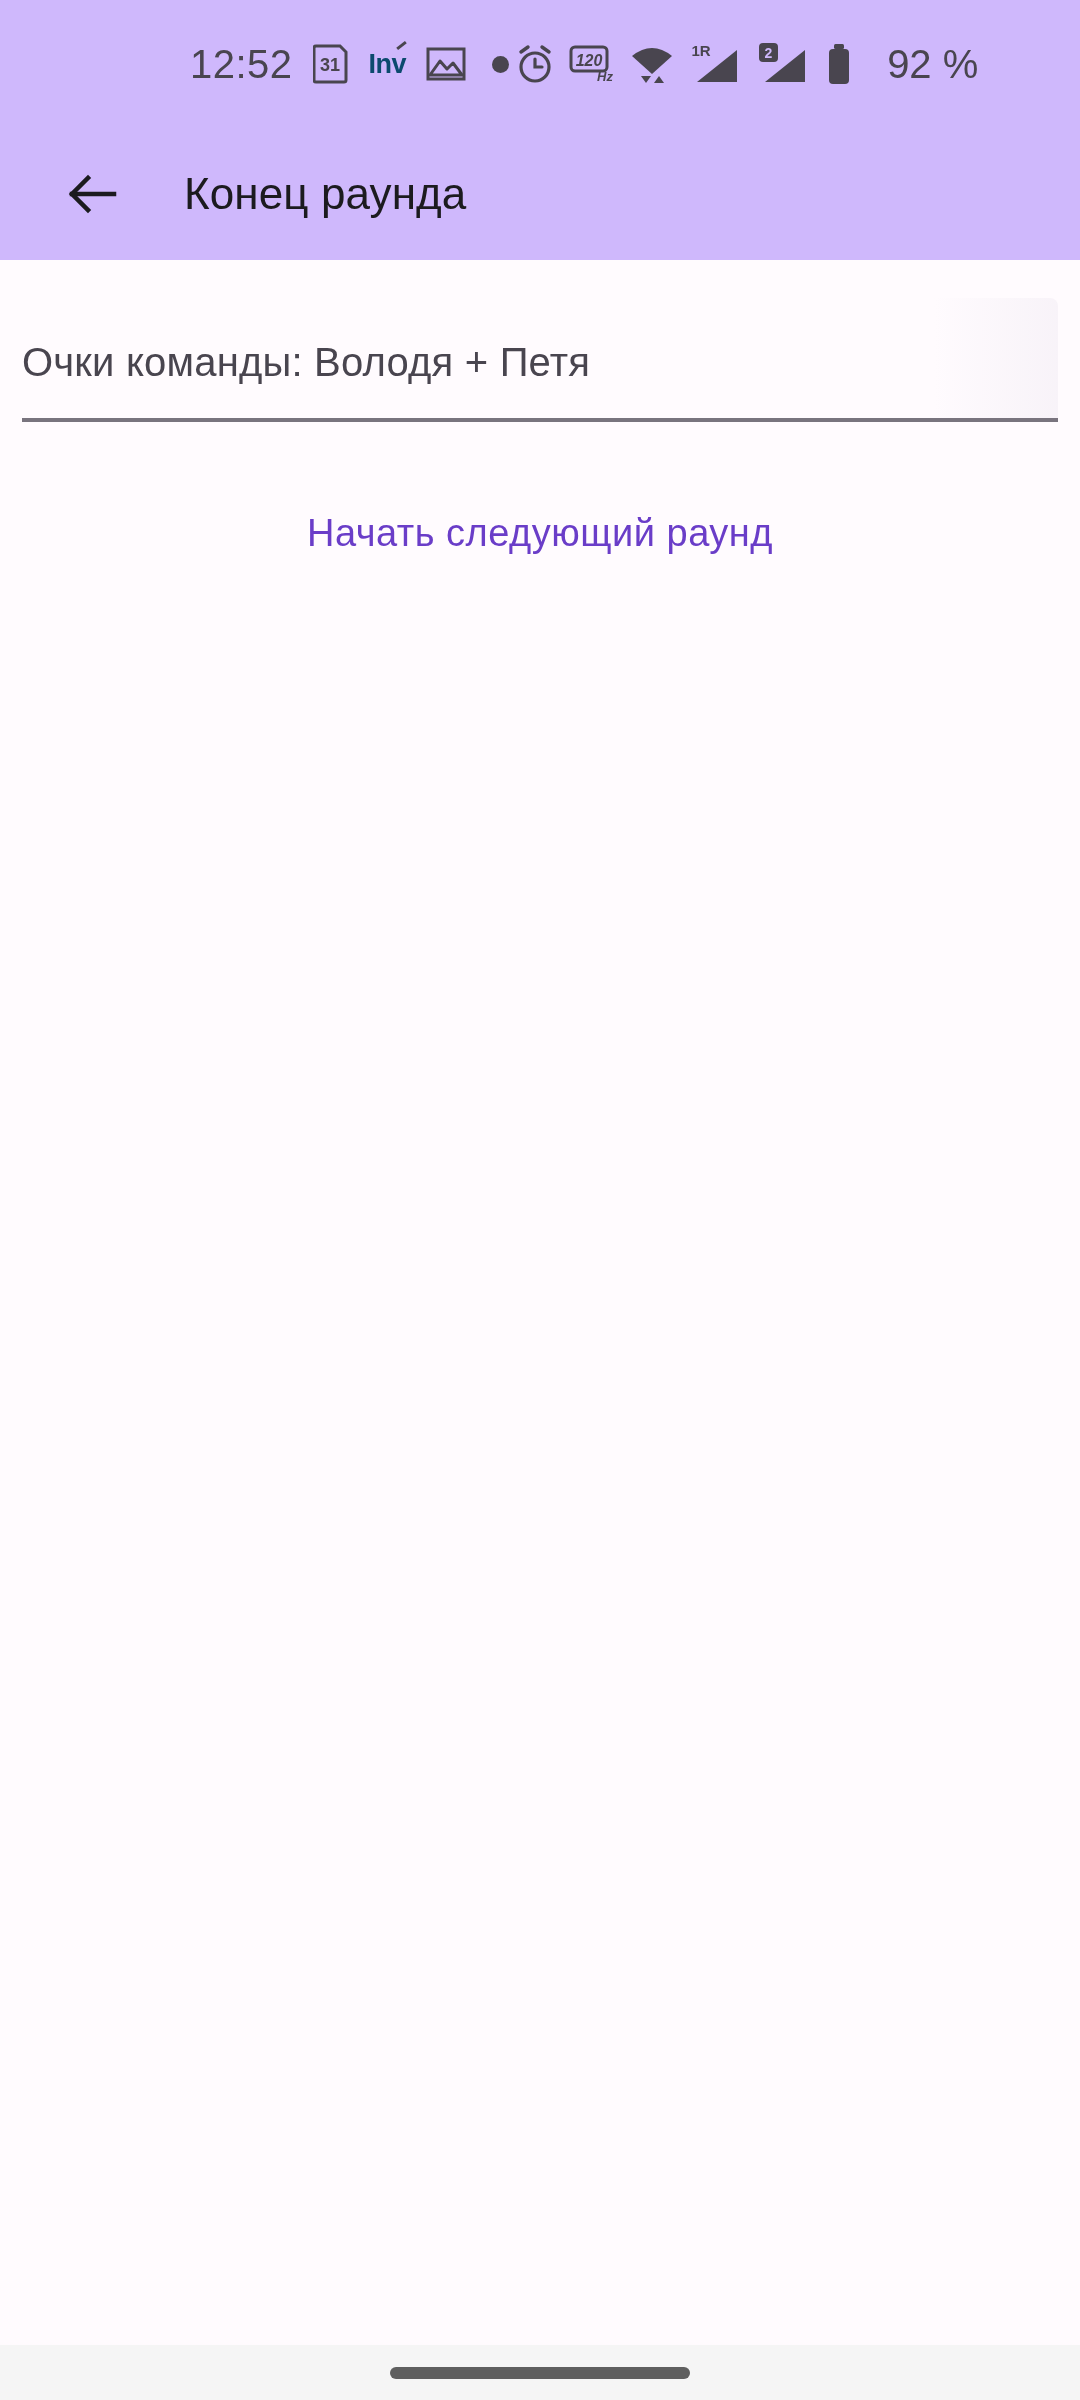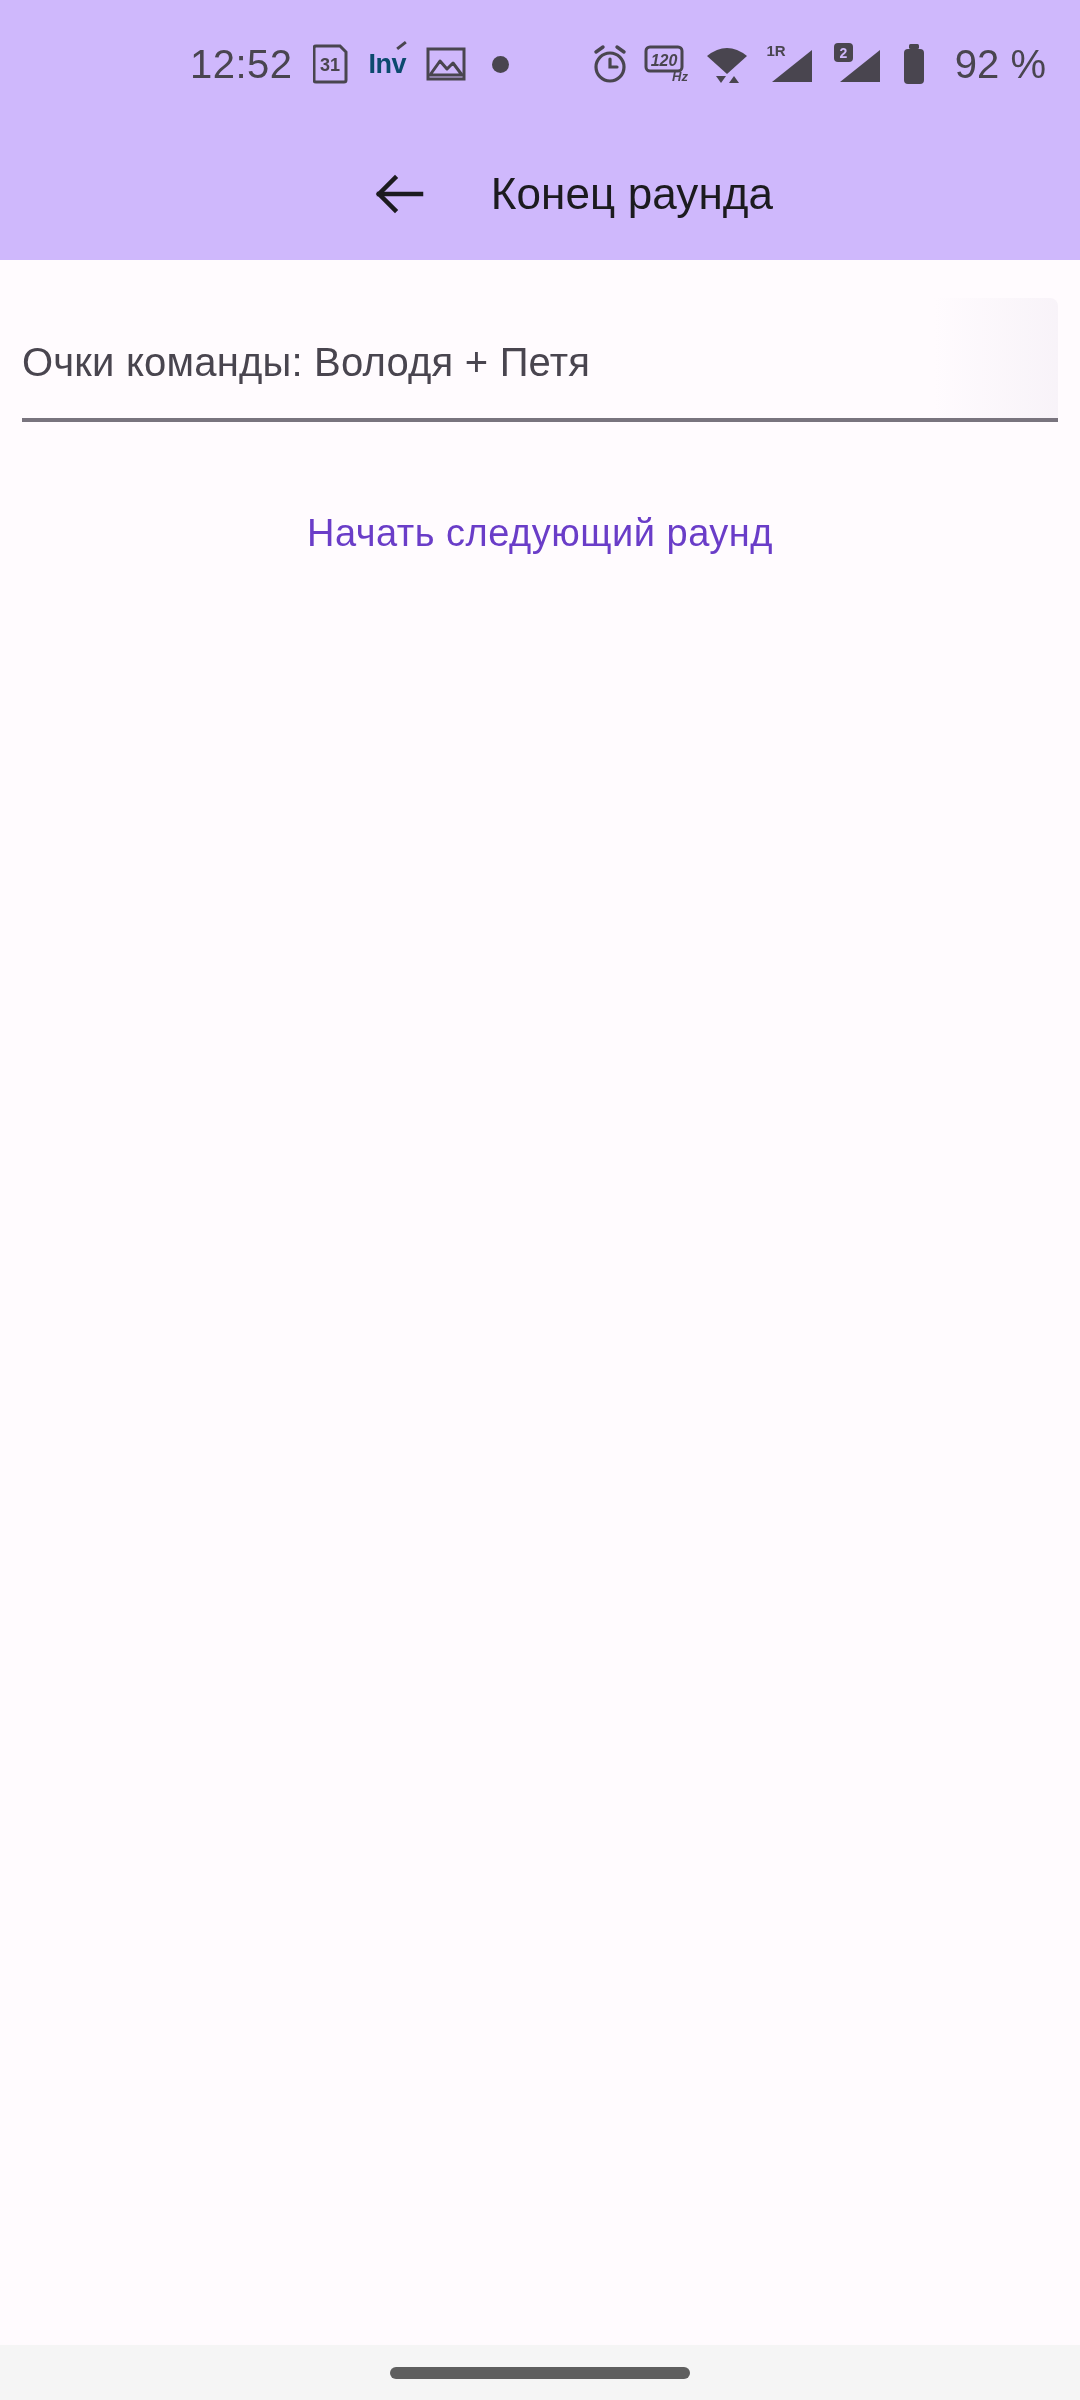--- a/index.html
+++ b/index.html
@@ -17,21 +17,20 @@
 
   
   .status-bar {
     position: absolute;
     top: 0; left: 0;
     width: 1080px;
     height: 128px;
     background: #CFB8FC;
     display: flex;
     align-items: center;
-    justify-content: space-between;
     padding: 0 34px 0 30px;
     box-sizing: border-box;
     color: #49454F;
   }
   .status-left {
     display: flex;
     align-items: center;
     gap: 20px;
     padding-left: 160px;
   }
@@ -45,21 +44,21 @@
     letter-spacing: 0.5px;
     color: #49454F;
     line-height: 1;
     white-space: nowrap;
   }
   .battery-pct {
     font-size: 40px;
     color: #49454F;
     line-height: 1;
     white-space: nowrap;
-    margin-left: 13px;
+    margin-left: 20px;
   }
   .ic {
     display: inline-flex;
     align-items: center;
     justify-content: center;
     line-height: 0;
   }
   .inv-logo {
     font-size: 27px;
     font-weight: bold;
@@ -91,21 +90,20 @@
   .app-bar {
     position: absolute;
     top: 128px; left: 0;
     width: 1080px;
     height: 132px;
     background: #CFB8FC;
     display: flex;
     align-items: center;
     box-sizing: border-box;
     padding-left: 44px;
-    justify-content: center;
   }
   .back-btn {
     width: 96px;
     height: 96px;
     display: flex;
     align-items: center;
     justify-content: center;
     border-radius: 50%;
     flex: 0 0 auto;
   }

